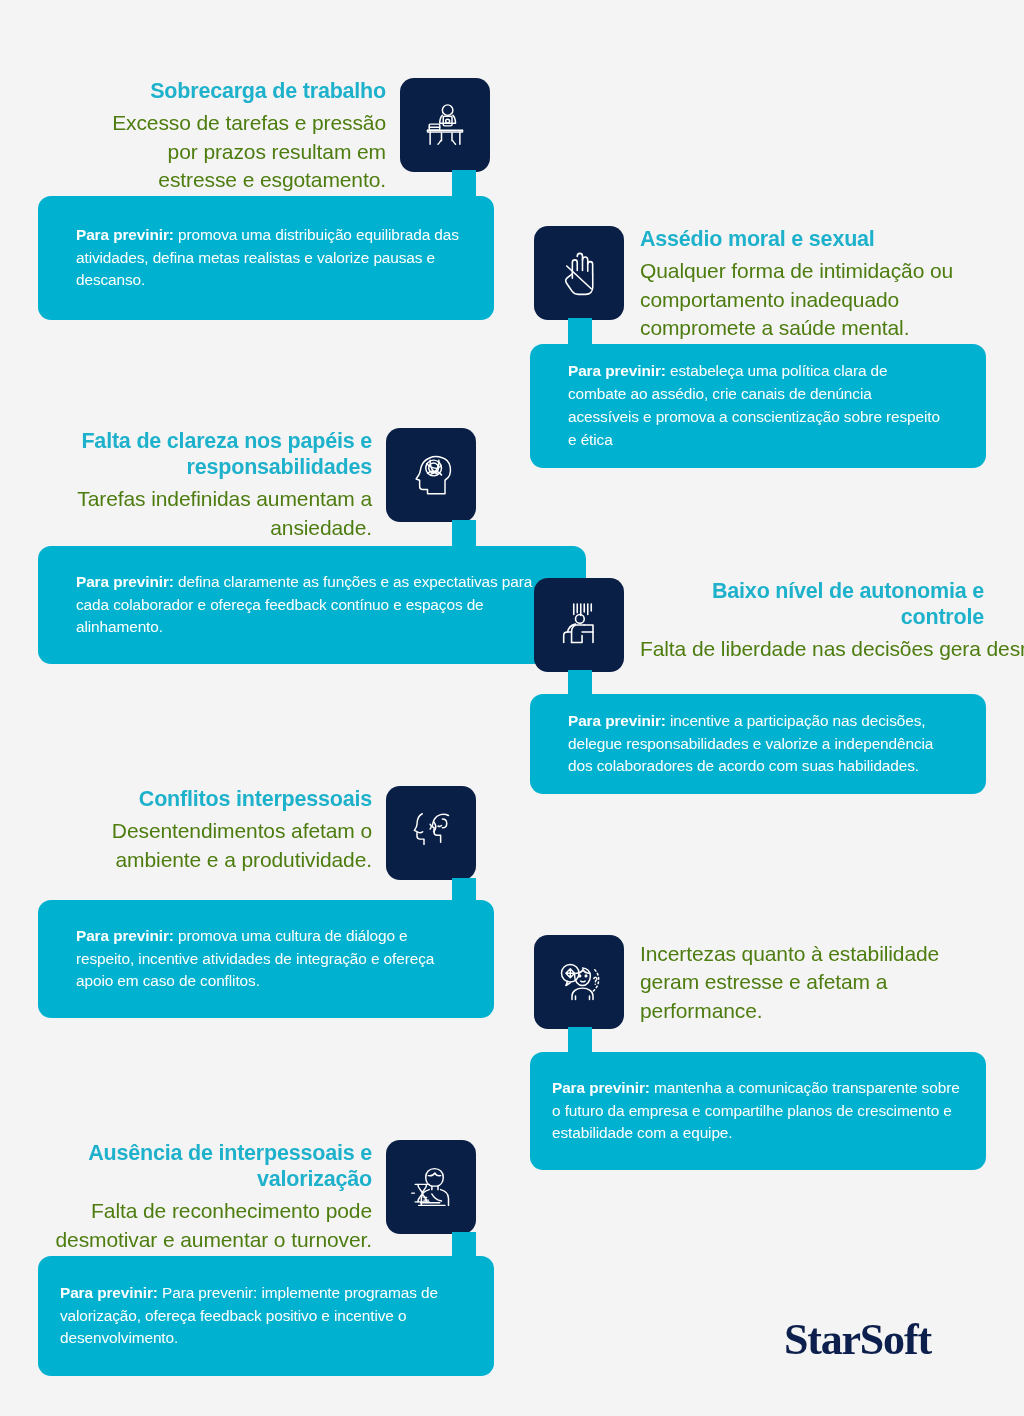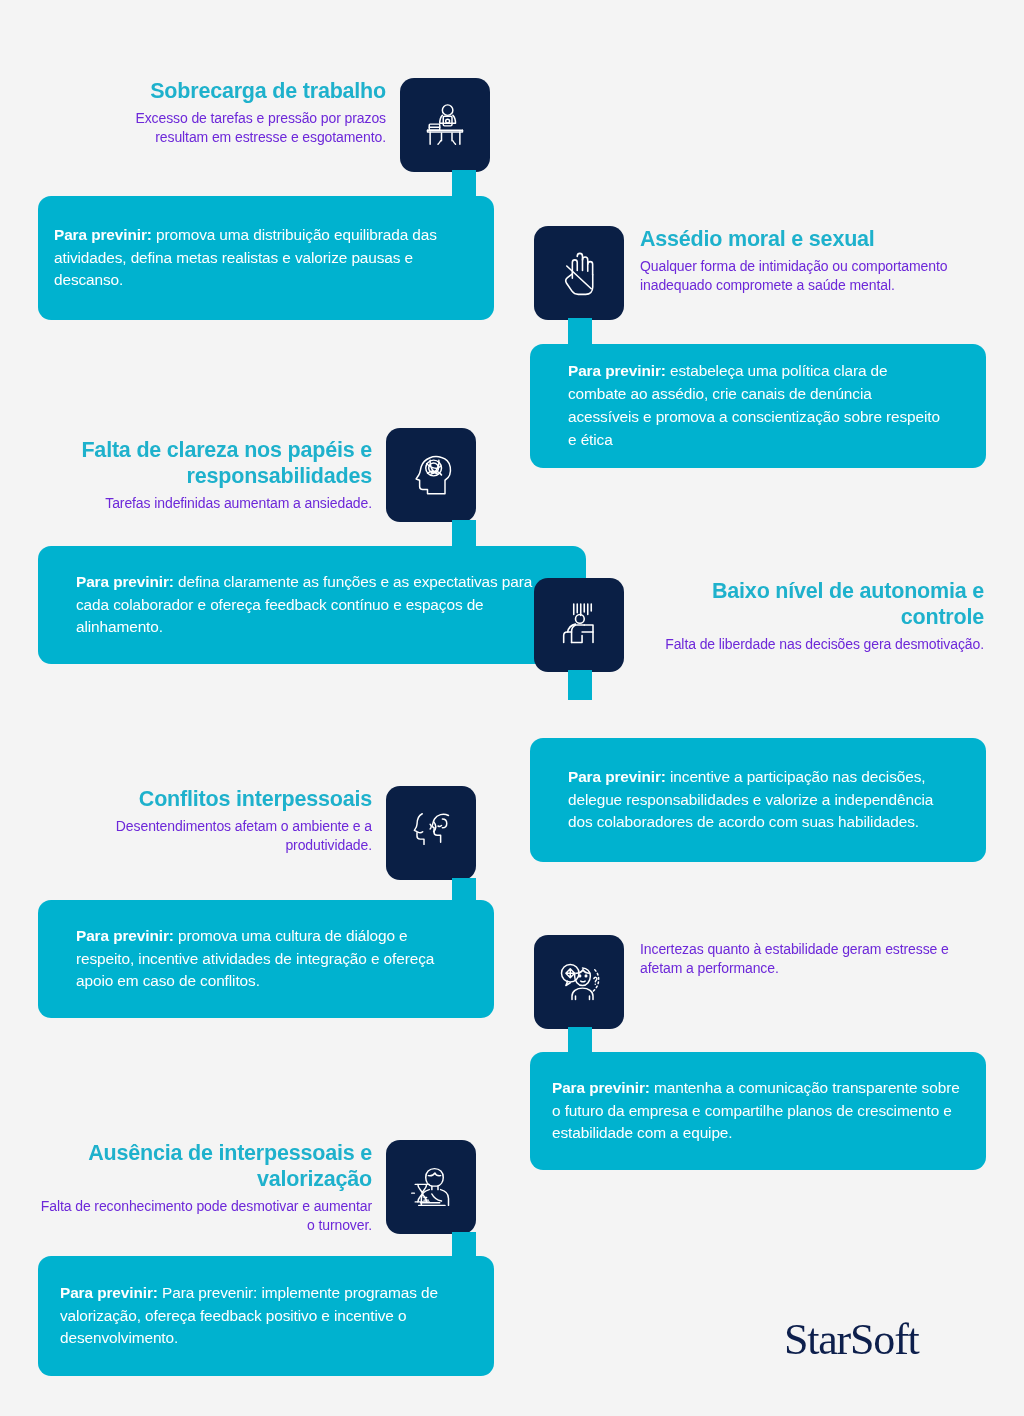--- a/index.html
+++ b/index.html
@@ -35,22 +35,22 @@
 
   .title {
     color: #1eb1cc;
     font-size: 21.5px;
     font-weight: bold;
     line-height: 1.22;
     letter-spacing: -0.2px;
   }
 
   .subtitle {
-    color: #6d28d9;
-    font-size: 14px;
+    color: #4d7c0f;
+    font-size: 21px;
     line-height: 1.35;
     margin-top: 5px;
     letter-spacing: -0.1px;
   }
 
   
   .icon-tile {
     width: 90px;
     height: 94px;
     background: #0a1f45;
@@ -86,21 +86,21 @@
   .tip b { font-weight: bold; }
 
   
   .logo {
     position: absolute;
     left: 784px;
     top: 1314px;
     color: #0d1f4c;
     font-family: "Liberation Serif", serif;
     font-size: 44px;
-    font-weight: normal;
+    font-weight: bold;
     letter-spacing: -1.2px;
   }
 </style>
 </head>
 <body>
 
 <div class="board">
 
   <div class="block" style="left:38px; top:78px;">
     <div class="head left" style="width:452px;">
@@ -120,21 +120,21 @@
           <path d="M28 41v9M40 41v9"></path>
           <path d="M27 50c-1 2-2 3-3 4M41 50c1 2 2 3 3 4"></path>
           <rect x="14" y="31" width="12" height="7" rx="1"></rect>
           <path d="M14 34.5h12"></path>
         </svg>
       </div>
     </div>
     <div class="stub" style="left:414px; top:92px;"></div>
   </div>
   <div class="tip" style="left:38px; top:196px; width:456px; height:124px;">
-    <div class="inner" style="padding:0 32px 0 16px;">
+    <div class="inner" style="padding:0 32px 0 38px;">
       <b>Para previnir:</b><span> promova uma distribuição equilibrada das atividades, defina metas realistas e valorize pausas e descanso.</span>
     </div>
   </div>
 
   <div class="block" style="left:534px; top:226px;">
     <div class="head right" style="width:452px;">
       <div class="icon-tile">
         <svg viewBox="0 0 64 64" fill="none" stroke="#ffffff" stroke-width="1.8" stroke-linecap="round" stroke-linejoin="round">
           <path d="M30 13c0-2 1.4-3.4 3-3.4S36 11 36 13v16"></path>
           <path d="M36 17c0-2 1.4-3.2 3-3.2s3 1.2 3 3.2v13"></path>
@@ -151,21 +151,21 @@
     </div>
     <div class="stub" style="left:34px; top:92px;"></div>
   </div>
   <div class="tip" style="left:530px; top:344px; width:456px; height:124px;">
     <div class="inner" style="padding:0 44px 0 38px;">
       <b>Para previnir:</b><span> estabeleça uma política clara de combate ao assédio, crie canais de denúncia acessíveis e promova a conscientização sobre respeito e ética</span>
     </div>
   </div>
 
   <div class="block" style="left:38px; top:428px;">
-    <div class="head left" style="width:452px;align-items:center;">
+    <div class="head left" style="width:452px;">
       <div class="head-text" style="width:348px;">
         <div class="title">Falta de clareza nos papéis e responsabilidades</div>
         <div class="subtitle">Tarefas indefinidas aumentam a ansiedade.</div>
       </div>
       <div class="icon-tile">
         <svg viewBox="0 0 64 64" fill="none" stroke="#ffffff" stroke-width="1.7" stroke-linecap="round" stroke-linejoin="round">
           <path d="M44 12c-9-3-20 1-23 10-1.5 4.5-1 7-3 10l-3 4.5 4 1.5v7c0 2 1.5 3.5 3.5 3.5H28v5h20V38c5-3 7-9 6-15-0.8-5-4.5-9.6-10-11z"></path>
           <circle cx="35" cy="24" r="9"></circle>
           <circle cx="35" cy="24" r="5.6"></circle>
           <path d="M27 19c4 5 12 7 16 3M28 30c5-4 13-3 16 2M31 15c-1 7 3 14 9 16M41 15c1 7-3 14-9 16"></path>
@@ -195,21 +195,21 @@
           <path d="M28.5 32h9.5"></path>
         </svg>
       </div>
       <div class="head-text" style="width:360px;text-align:right;">
         <div class="title">Baixo nível de autonomia e controle</div>
         <div class="subtitle" style="white-space:nowrap;">Falta de liberdade nas decisões gera desmotivação.</div>
       </div>
     </div>
     <div class="stub" style="left:34px; top:92px;"></div>
   </div>
-  <div class="tip" style="left:530px; top:694px; width:456px; height:124px;margin-top:44px;">
+  <div class="tip" style="left:530px; top:694px; width:456px; height:100px;">
     <div class="inner" style="padding:0 30px 0 38px;">
       <b>Para previnir:</b><span> incentive a participação nas decisões, delegue responsabilidades e valorize a independência dos colaboradores de acordo com suas habilidades.</span>
     </div>
   </div>
 
   <div class="block" style="left:38px; top:786px;">
     <div class="head left" style="width:452px;">
       <div class="head-text" style="width:348px;">
         <div class="title">Conflitos interpessoais</div>
         <div class="subtitle">Desentendimentos afetam o ambiente e a produtividade.</div>

